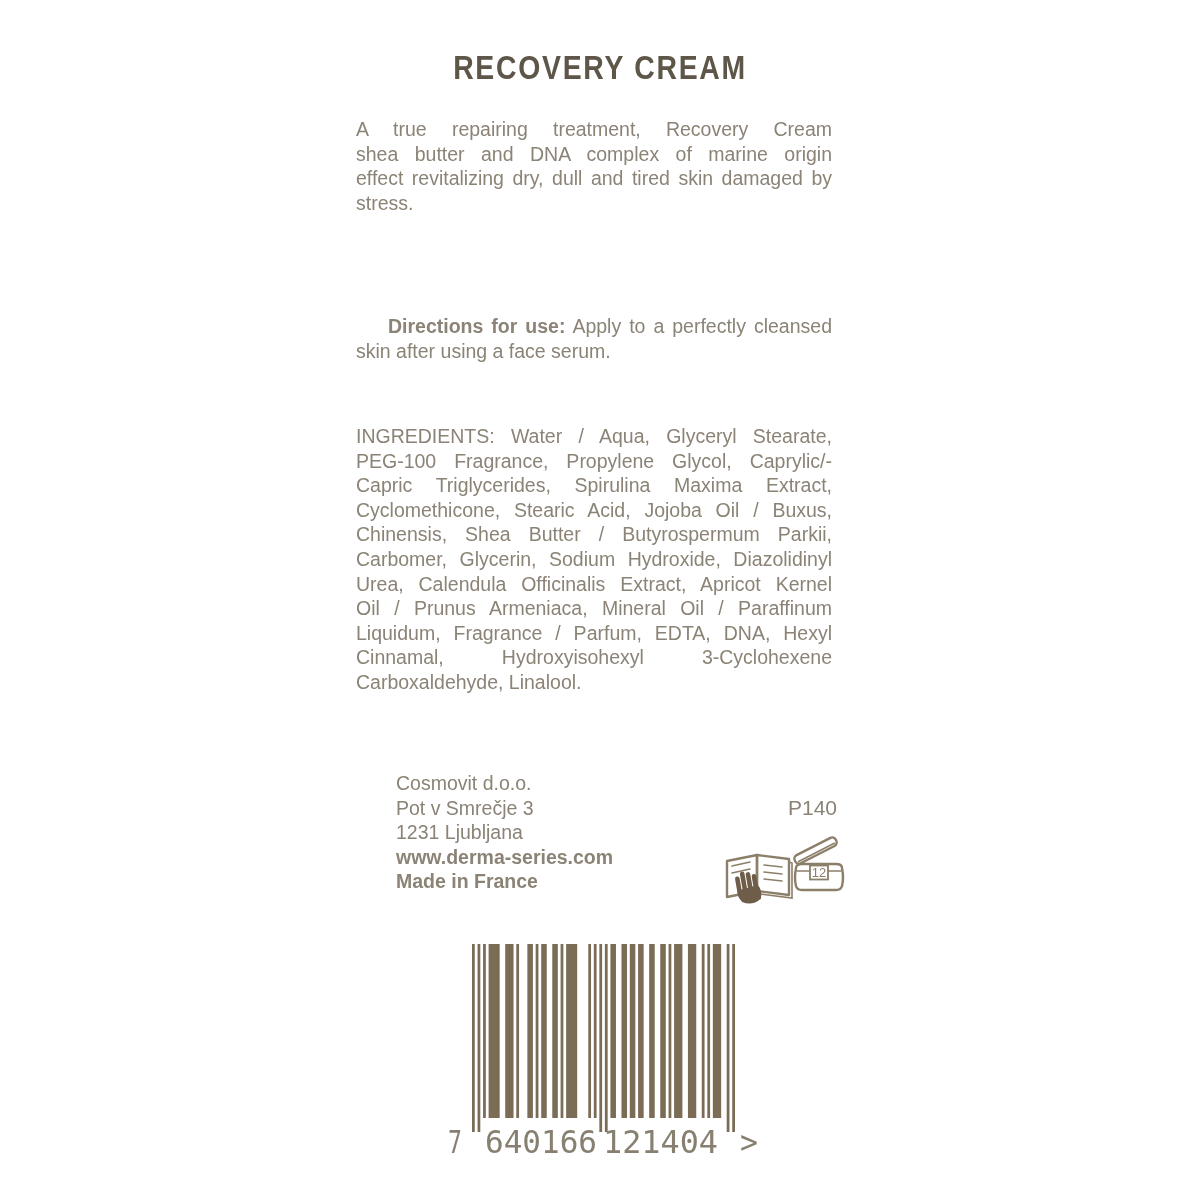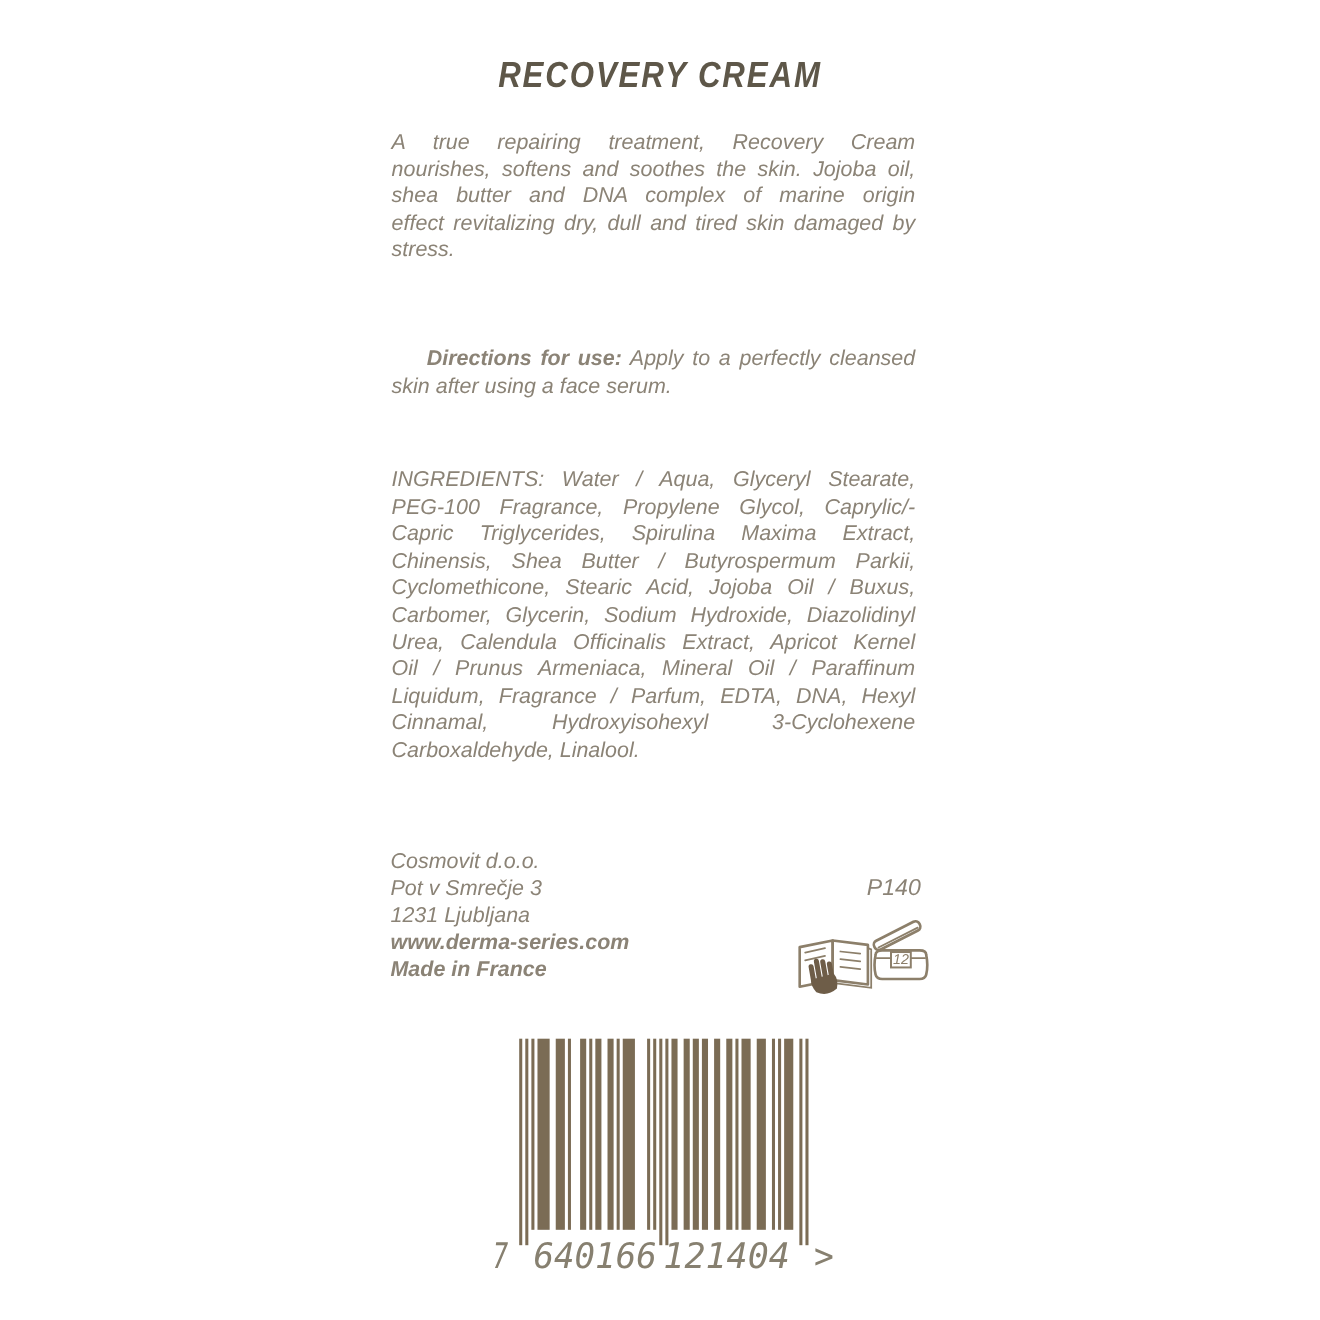--- a/index.html
+++ b/index.html
@@ -1,36 +1,36 @@
 <!DOCTYPE html>
 <html style="--title: #5e5749; --body: #8b8376; --bars: #7b6c55; --digits: #878070; --icon: #8c7f6a; --icon-dark: #6e5d48; --bg: #ffffff;"><head>
 <meta charset="utf-8">
 <style>
   :root{
     --title:#5e5749; --body:#8b8376; --bars:#7b6c55; --digits:#878070;
     --icon:#8c7f6a; --icon-dark:#6e5d48; --bg:#ffffff;
   }
   html,body{margin:0;padding:0;background:var(--bg);}
   .page{position:relative;width:1200px;height:1175px;background:var(--bg);
-        font-family:"Liberation Sans",sans-serif;overflow:hidden;font-style:italic;}
+        font-family:"Liberation Sans",sans-serif;overflow:hidden;}
 
   .title{position:absolute;left:0;top:49px;width:1200px;text-align:center;
          font-size:33px;font-weight:bold;letter-spacing:2px;color:var(--title);
          transform:scaleX(.86);transform-origin:center;}
 
   .col-para{position:absolute;left:356px;width:476px;color:var(--body);
             font-size:19.5px;line-height:24.6px;}
   .col-para .line{text-align:justify;text-align-last:justify;}
   .col-para .line:last-child{text-align-last:left;}
   .description{top:117px;}
   .directions{top:314px;}
   .directions b{font-weight:bold;color:var(--body);margin-left:32px;}
   .ingredients{top:424px;}
 
-  .company{position:absolute;left:355px;top:771px;color:var(--body);
+  .company{position:absolute;left:396px;top:771px;color:var(--body);
            font-size:19.5px;line-height:24.5px;}
   .company .line:nth-child(4),.company .line:nth-child(5){font-weight:bold;}
 
   .pcode{position:absolute;left:788px;top:796px;color:var(--body);font-size:21px;}
 
   .icon-leaflet{position:absolute;left:720px;top:848px;}
   .icon-pao{position:absolute;left:786px;top:830px;}
   .icon-stroke{fill:none;stroke:var(--icon);stroke-width:2.4;stroke-linejoin:round;stroke-linecap:round;}
   .icon-thin{fill:none;stroke:var(--icon);stroke-width:1.6;stroke-linecap:round;}
   .pao-num{font-family:"Liberation Sans",sans-serif;font-size:13px;fill:var(--icon);}
@@ -40,37 +40,36 @@
 </style>
 </head>
 <body>
 
 <div class="page">
 
   <div class="title">RECOVERY CREAM</div>
 
   <div class="col-para description">
       <div class="line">A true repairing treatment, Recovery Cream</div>
-      <div class="line">nourishes, softens and soothes the skin. Jojoba oil,</div>
       <div class="line">shea butter and DNA complex of marine origin</div>
       <div class="line">effect revitalizing dry, dull and tired skin damaged by</div>
       <div class="line">stress.</div>
     </div>
 
   <div class="col-para directions">
     <div class="line"><b>Directions for use:</b><span> </span><span>Apply to a perfectly cleansed</span></div>
     <div class="line">skin after using a face serum.</div>
   </div>
 
   <div class="col-para ingredients">
       <div class="line">INGREDIENTS: Water / Aqua, Glyceryl Stearate,</div>
       <div class="line">PEG-100 Fragrance, Propylene Glycol, Caprylic/-</div>
       <div class="line">Capric Triglycerides, Spirulina Maxima Extract,</div>
+      <div class="line">Cyclomethicone, Stearic Acid, Jojoba Oil / Buxus,</div>
       <div class="line">Chinensis, Shea Butter / Butyrospermum Parkii,</div>
-      <div class="line">Cyclomethicone, Stearic Acid, Jojoba Oil / Buxus,</div>
       <div class="line">Carbomer, Glycerin, Sodium Hydroxide, Diazolidinyl</div>
       <div class="line">Urea, Calendula Officinalis Extract, Apricot Kernel</div>
       <div class="line">Oil / Prunus Armeniaca, Mineral Oil / Paraffinum</div>
       <div class="line">Liquidum, Fragrance / Parfum, EDTA, DNA, Hexyl</div>
       <div class="line">Cinnamal, Hydroxyisohexyl 3-Cyclohexene</div>
       <div class="line">Carboxaldehyde, Linalool.</div>
     </div>
 
   <div class="company">
       <div class="line">Cosmovit d.o.o.</div>

